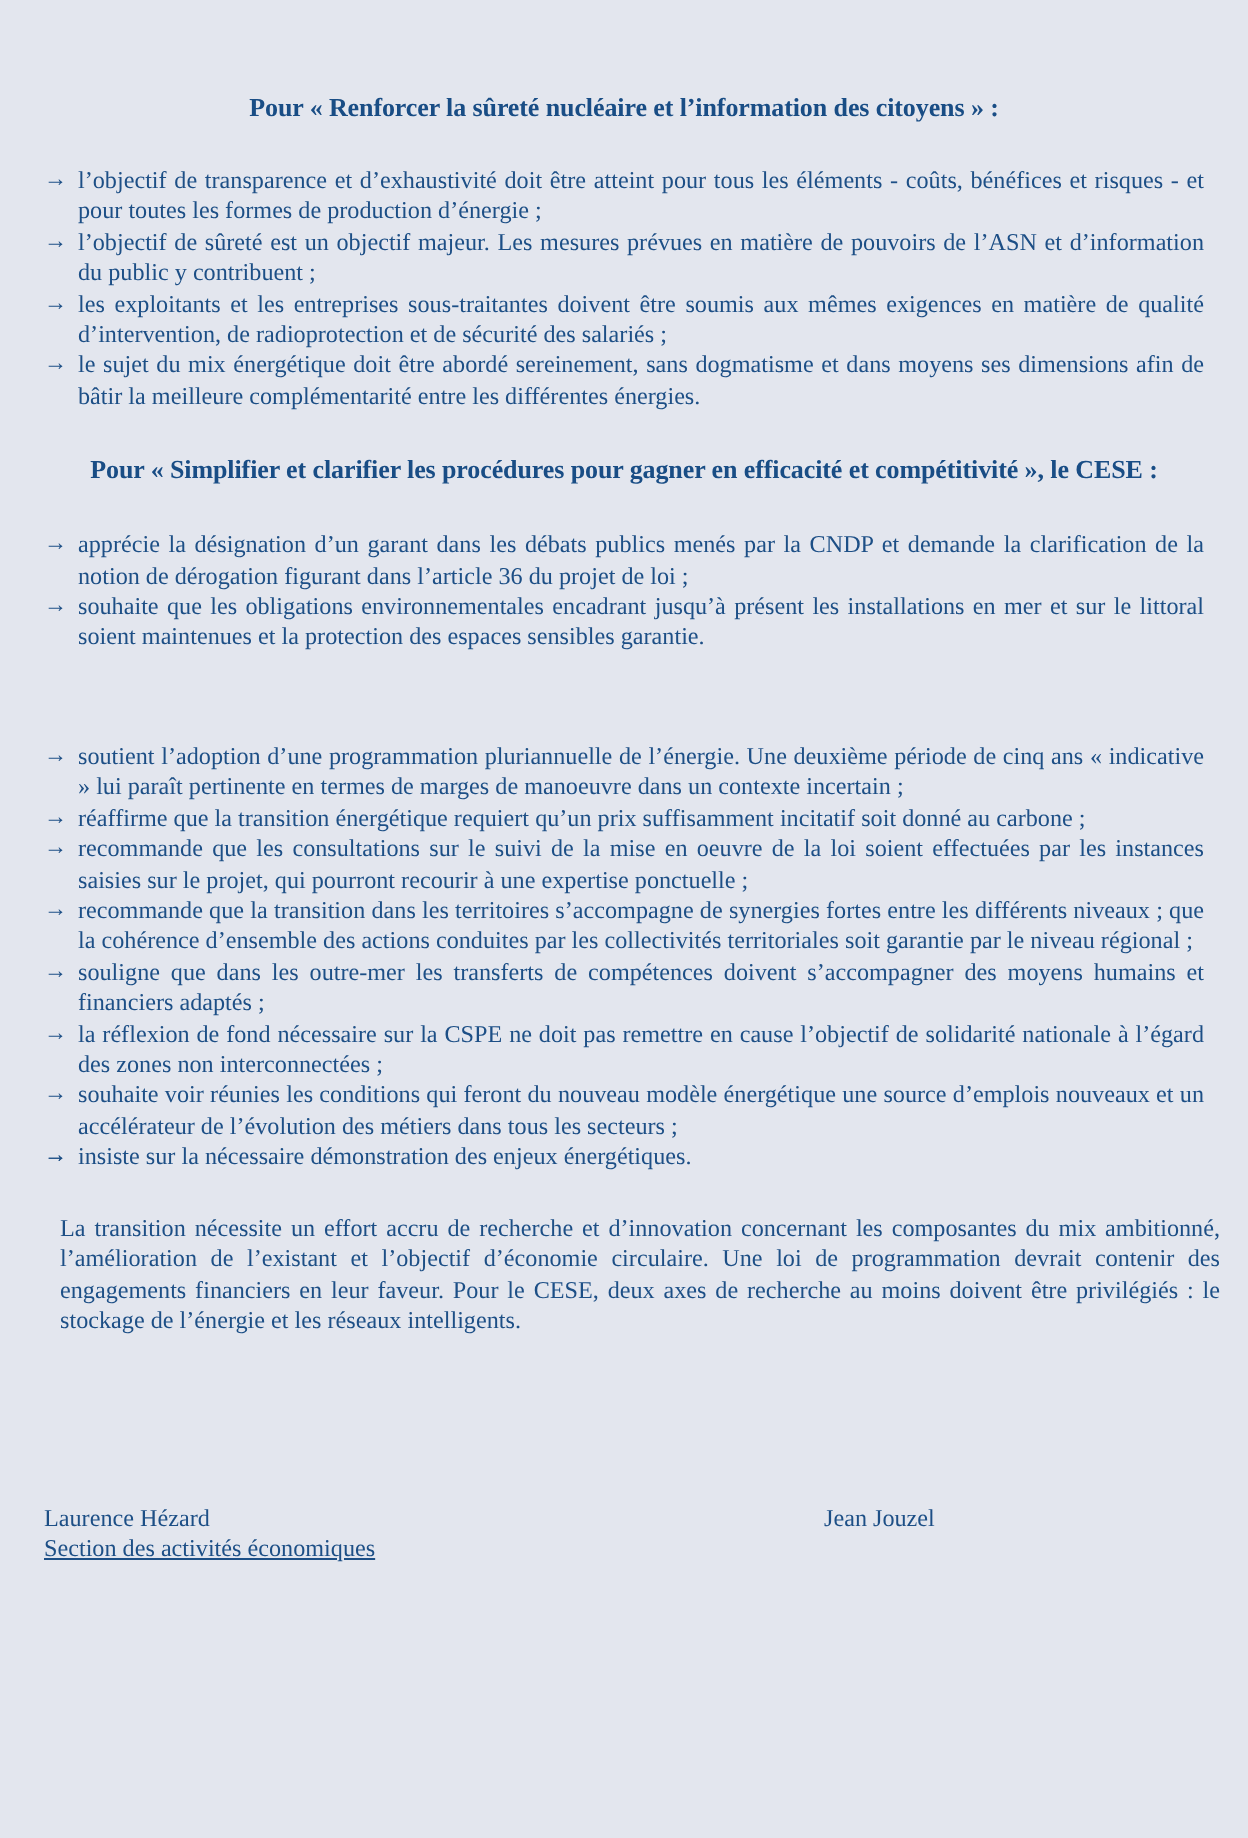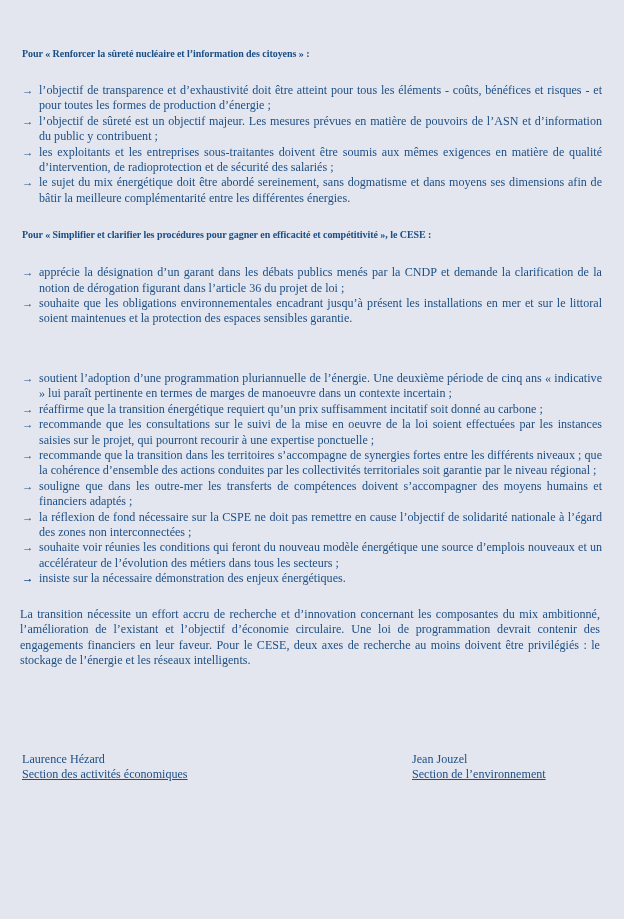--- a/index.html
+++ b/index.html
@@ -21,27 +21,28 @@
     box-sizing: border-box;
     padding: 0;
   }
   .content {
     position: absolute;
     left: 22px;
     top: 46px;
     width: 580px;
   }
   h2.section-heading {
-    font-size: 10px;
+    font-size: 13px;
     font-weight: bold;
     line-height: 15px;
     margin: 0;
     color: #194d85;
     letter-spacing: -0.05px;
     white-space: nowrap;
+    text-align: center;
   }
   .heading-gap-1 { height: 22px; }
   .heading-gap-2 { height: 23px; }
   .list {
     list-style: none;
     margin: 0;
     padding: 0;
   }
   .list li {
     position: relative;
@@ -63,21 +64,21 @@
   .block-gap { height: 21px; }
   .para {
     font-size: 12.1px;
     line-height: 15.4px;
     text-align: justify;
     color: #1d4f86;
     margin: 0;
   }
   .closing-wrap {
     position: absolute;
-    left: 20px;
+    left: 30px;
     top: 607px;
     width: 580px;
   }
   .signatures {
     position: absolute;
     left: 22px;
     top: 752px;
     width: 580px;
     display: flex;
   }
@@ -138,17 +139,16 @@
     <p class="para">La transition nécessite un effort accru de recherche et d’innovation concernant les composantes du mix ambitionné, l’amélioration de l’existant et l’objectif d’économie circulaire. Une loi de programmation devrait contenir des engagements financiers en leur faveur. Pour le CESE, deux axes de recherche au moins doivent être privilégiés : le stockage de l’énergie et les réseaux intelligents.</p>
   </div>
 
   <div class="signatures">
     <div class="sig sig-left">
       <span class="name">Laurence Hézard</span>
       <span class="role">Section des activités économiques</span>
     </div>
     <div class="sig sig-right">
       <span class="name">Jean Jouzel</span>
-      <span class="role">Section de l’environnement</span>
     </div>
   </div>
 
 </div>
 
 </body></html>

